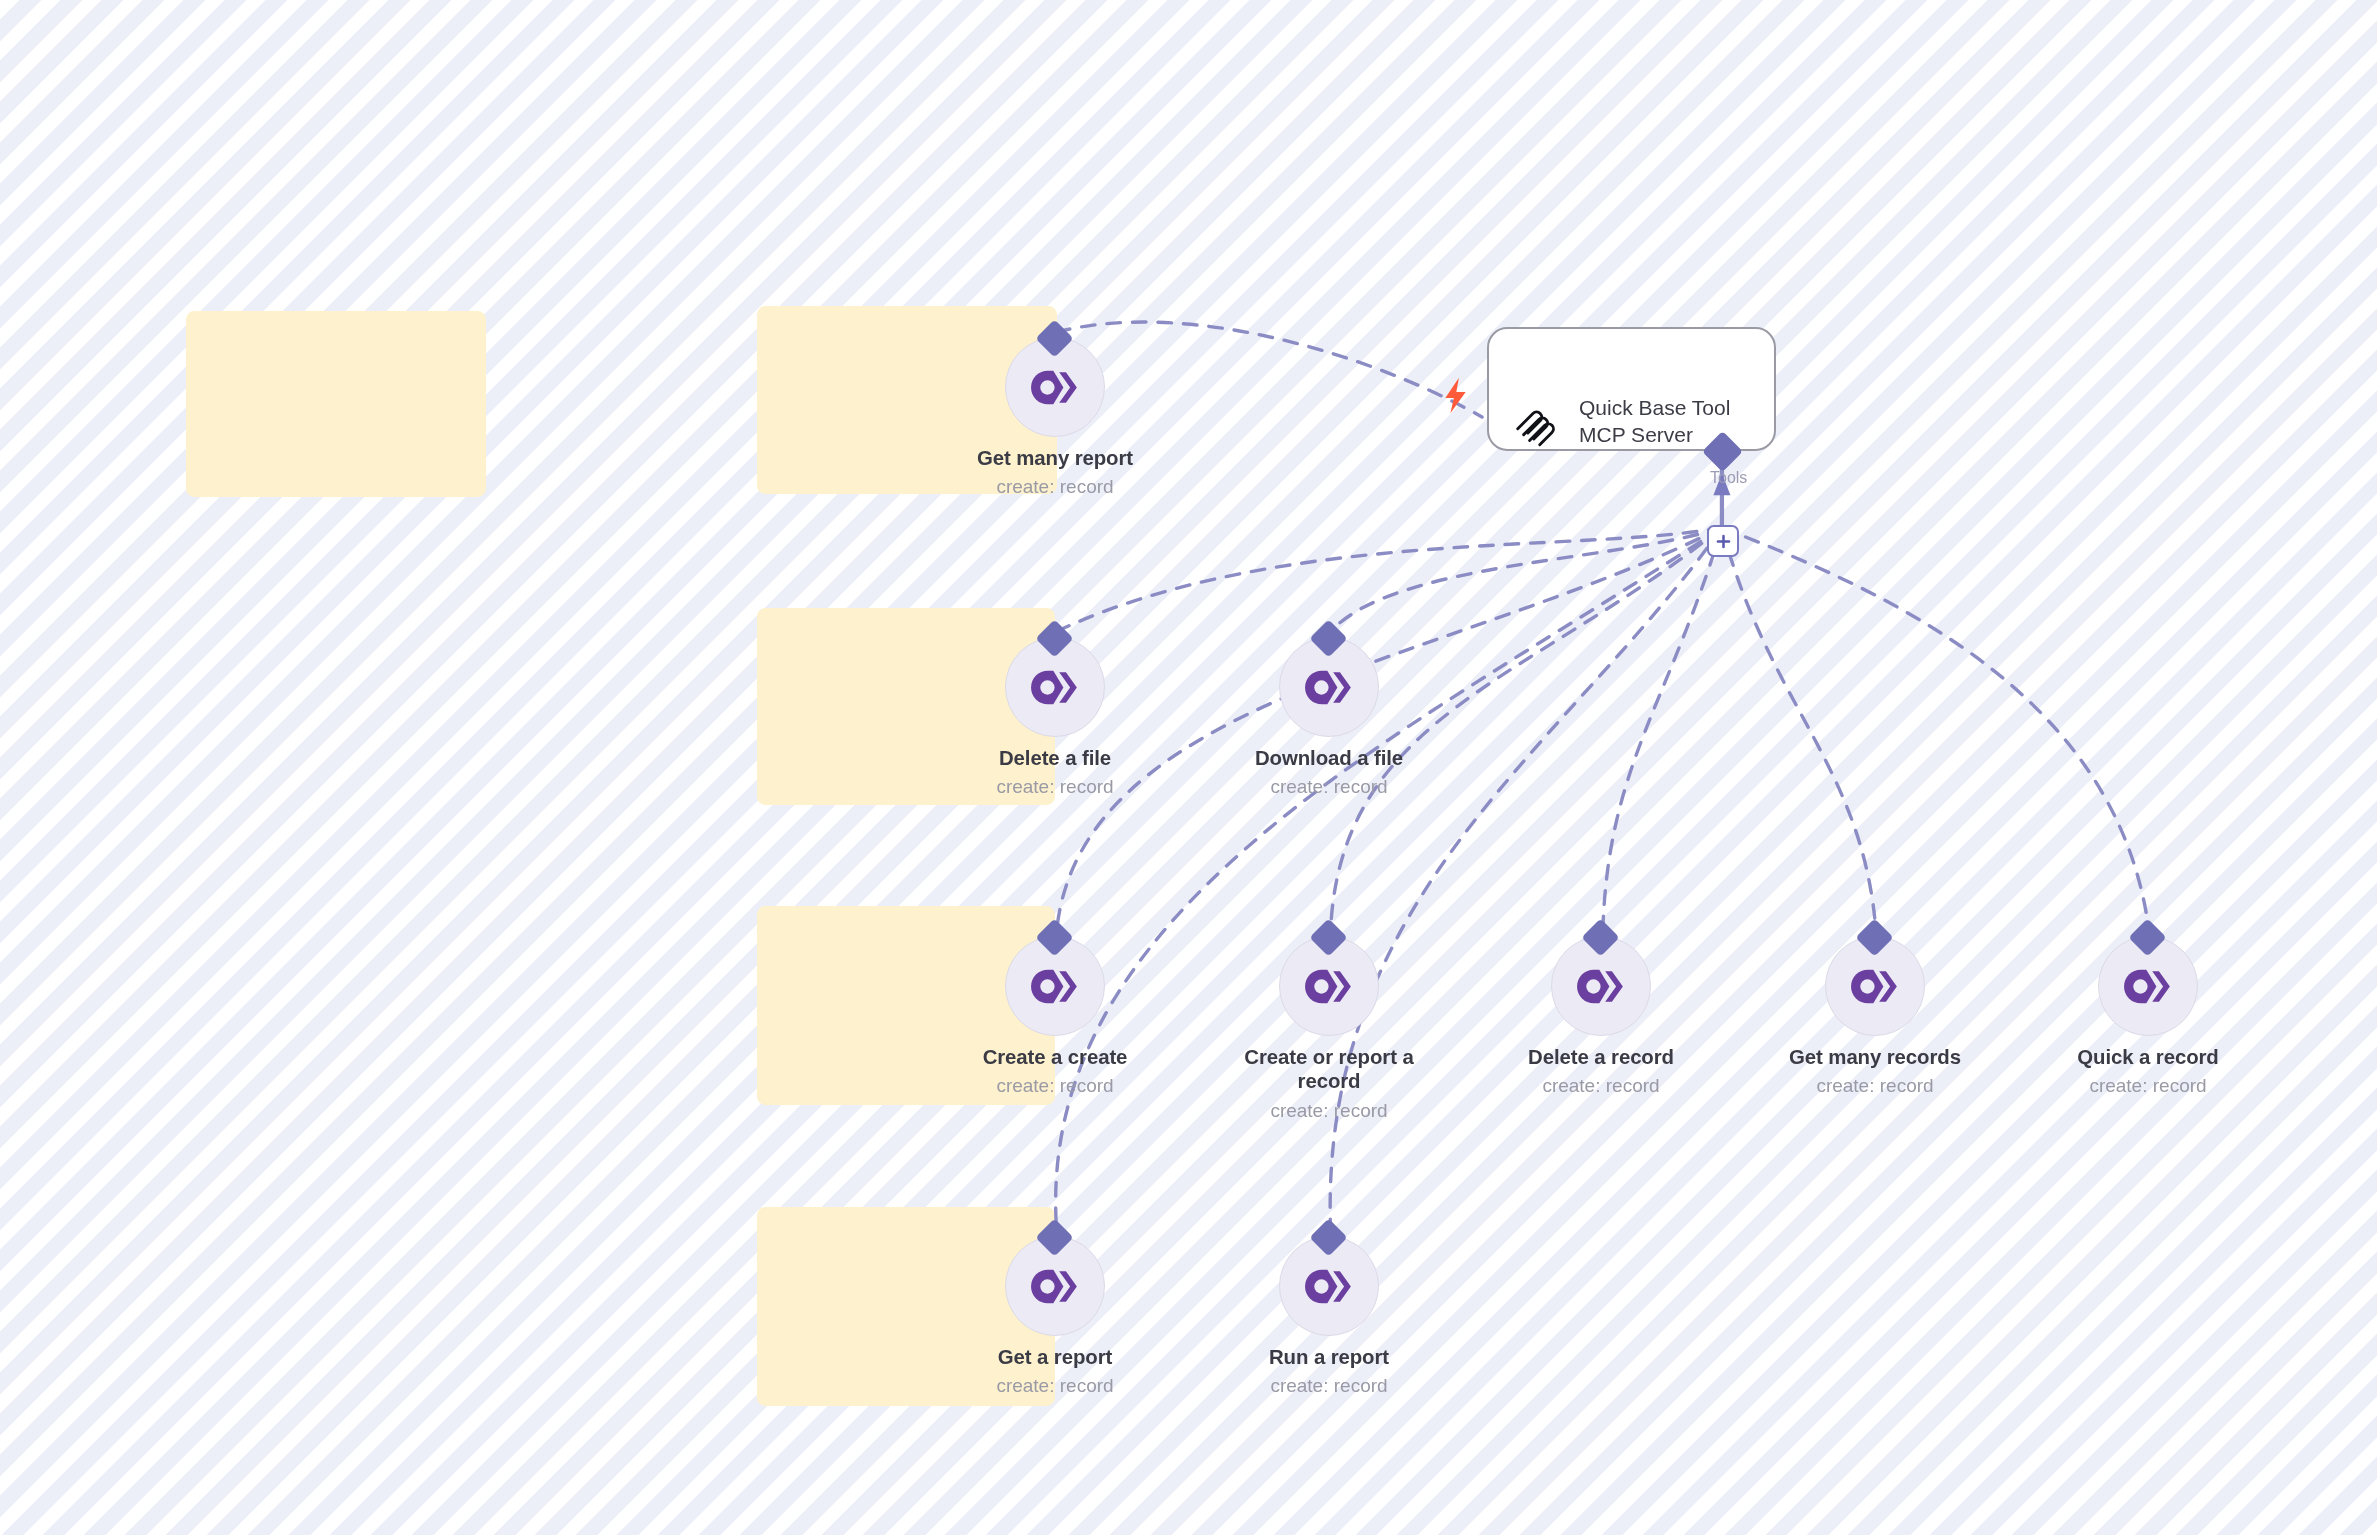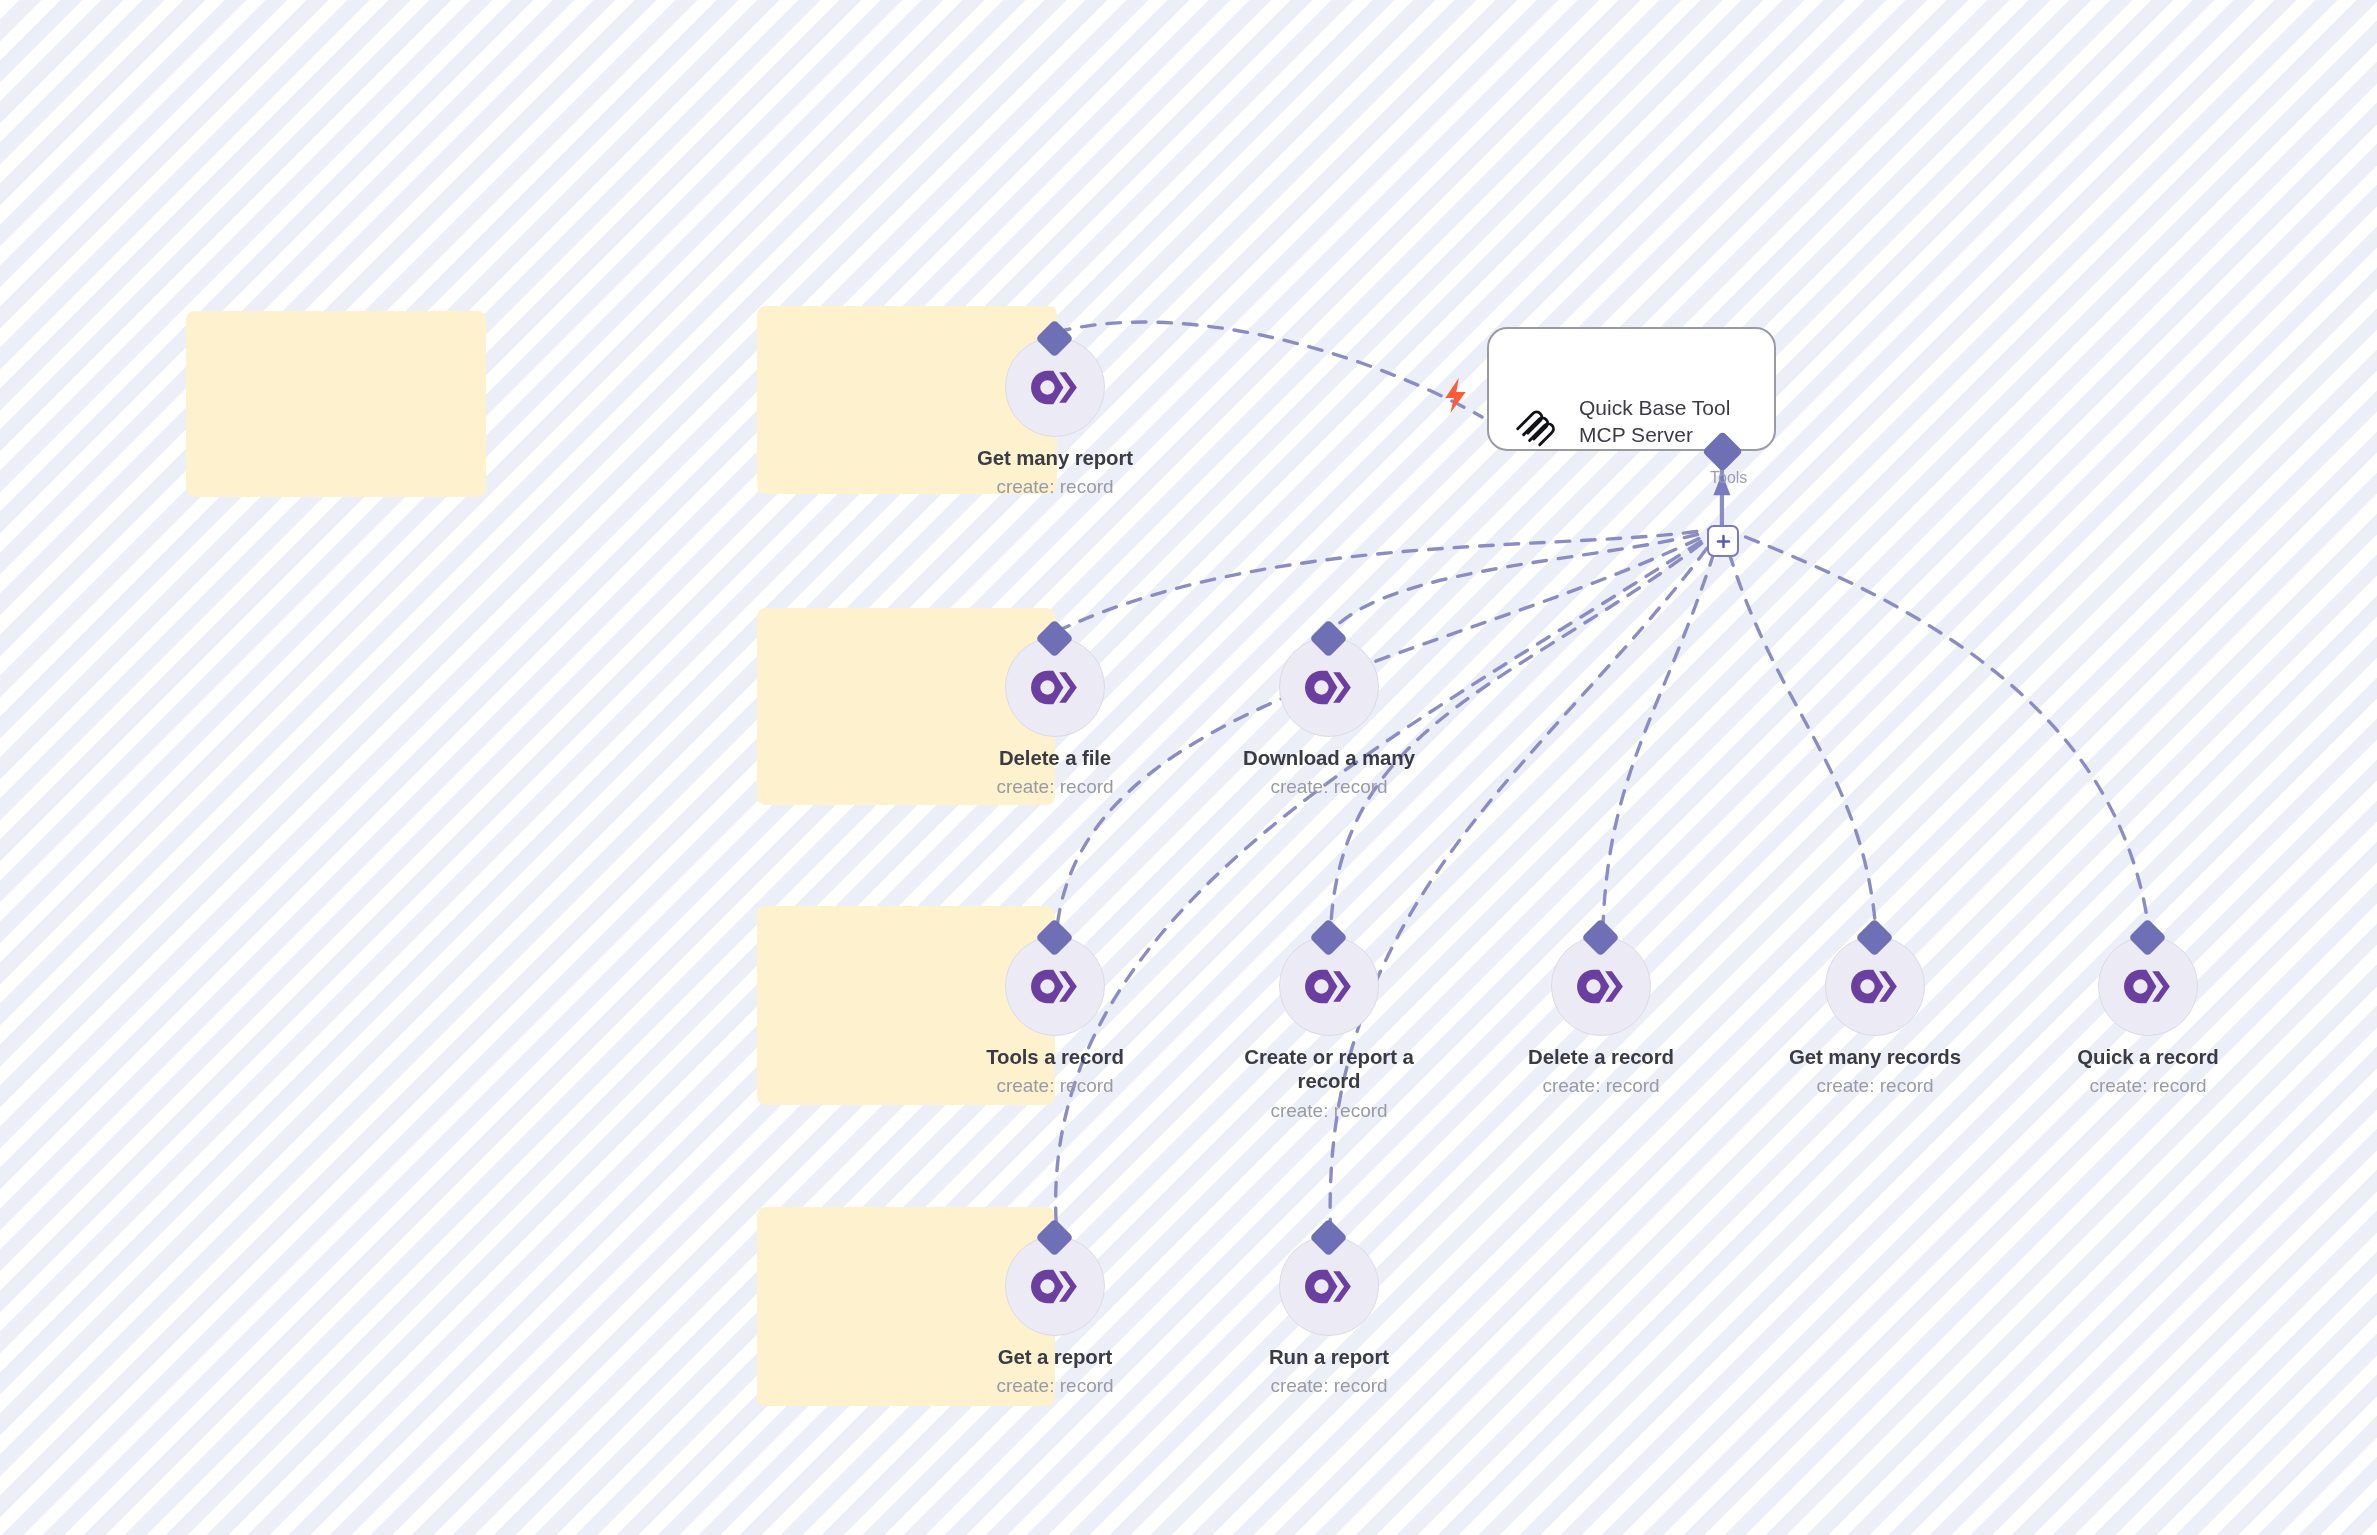--- a/index.html
+++ b/index.html
@@ -298,36 +298,36 @@
           <div class="node-circle" style="background: rgb(236, 234, 244); border-color: rgb(220, 218, 232);"></div>
           <div class="node-icon">
             <svg width="48" height="37" viewBox="0 0 56 44" xmlns="http://www.w3.org/2000/svg">
               <path d="M19.5,2 A20,20 0 1 0 19.5,42 L26,42 L38,22 L26,2 Z" fill="#6b3fa0"></path>
               <circle cx="19" cy="22" r="8.5" fill="#eceaf4"></circle>
               <path d="M33,4 L46,22 L33,40 L41,40 L54,22 L41,4 Z" fill="#6b3fa0"></path>
             </svg>
           </div>
           <div class="node-diamond" style="background: rgb(111, 111, 181);"></div>
         </div>
-        <div class="node-title">Download a many</div>
+        <div class="node-title">Download a file</div>
         <div class="node-sub">create: record</div>
       </div>
       <div class="tool-node" style="left: 1055px; top: 936px;">
         <div class="node-circle-wrap">
           <div class="node-circle" style="background: rgb(236, 234, 244); border-color: rgb(220, 218, 232);"></div>
           <div class="node-icon">
             <svg width="48" height="37" viewBox="0 0 56 44" xmlns="http://www.w3.org/2000/svg">
               <path d="M19.5,2 A20,20 0 1 0 19.5,42 L26,42 L38,22 L26,2 Z" fill="#6b3fa0"></path>
               <circle cx="19" cy="22" r="8.5" fill="#eceaf4"></circle>
               <path d="M33,4 L46,22 L33,40 L41,40 L54,22 L41,4 Z" fill="#6b3fa0"></path>
             </svg>
           </div>
           <div class="node-diamond" style="background: rgb(111, 111, 181);"></div>
         </div>
-        <div class="node-title">Tools a record</div>
+        <div class="node-title">Create a create</div>
         <div class="node-sub">create: record</div>
       </div>
       <div class="tool-node" style="left: 1329px; top: 936px;">
         <div class="node-circle-wrap">
           <div class="node-circle" style="background: rgb(236, 234, 244); border-color: rgb(220, 218, 232);"></div>
           <div class="node-icon">
             <svg width="48" height="37" viewBox="0 0 56 44" xmlns="http://www.w3.org/2000/svg">
               <path d="M19.5,2 A20,20 0 1 0 19.5,42 L26,42 L38,22 L26,2 Z" fill="#6b3fa0"></path>
               <circle cx="19" cy="22" r="8.5" fill="#eceaf4"></circle>
               <path d="M33,4 L46,22 L33,40 L41,40 L54,22 L41,4 Z" fill="#6b3fa0"></path>

